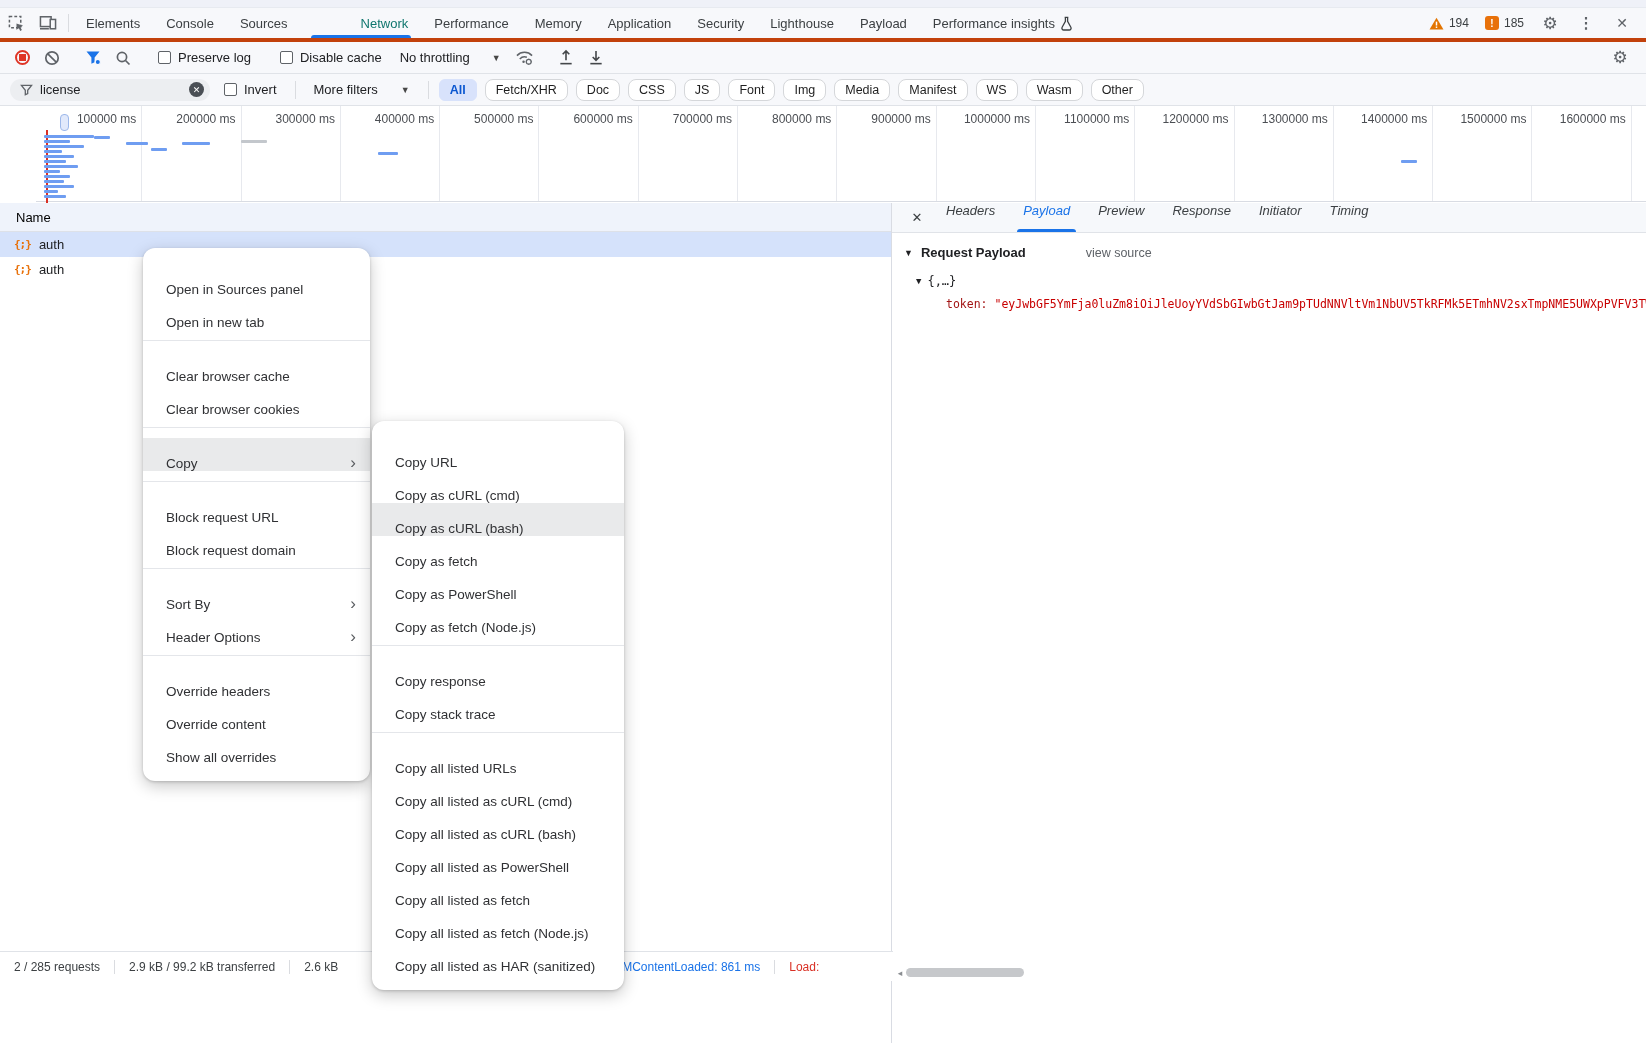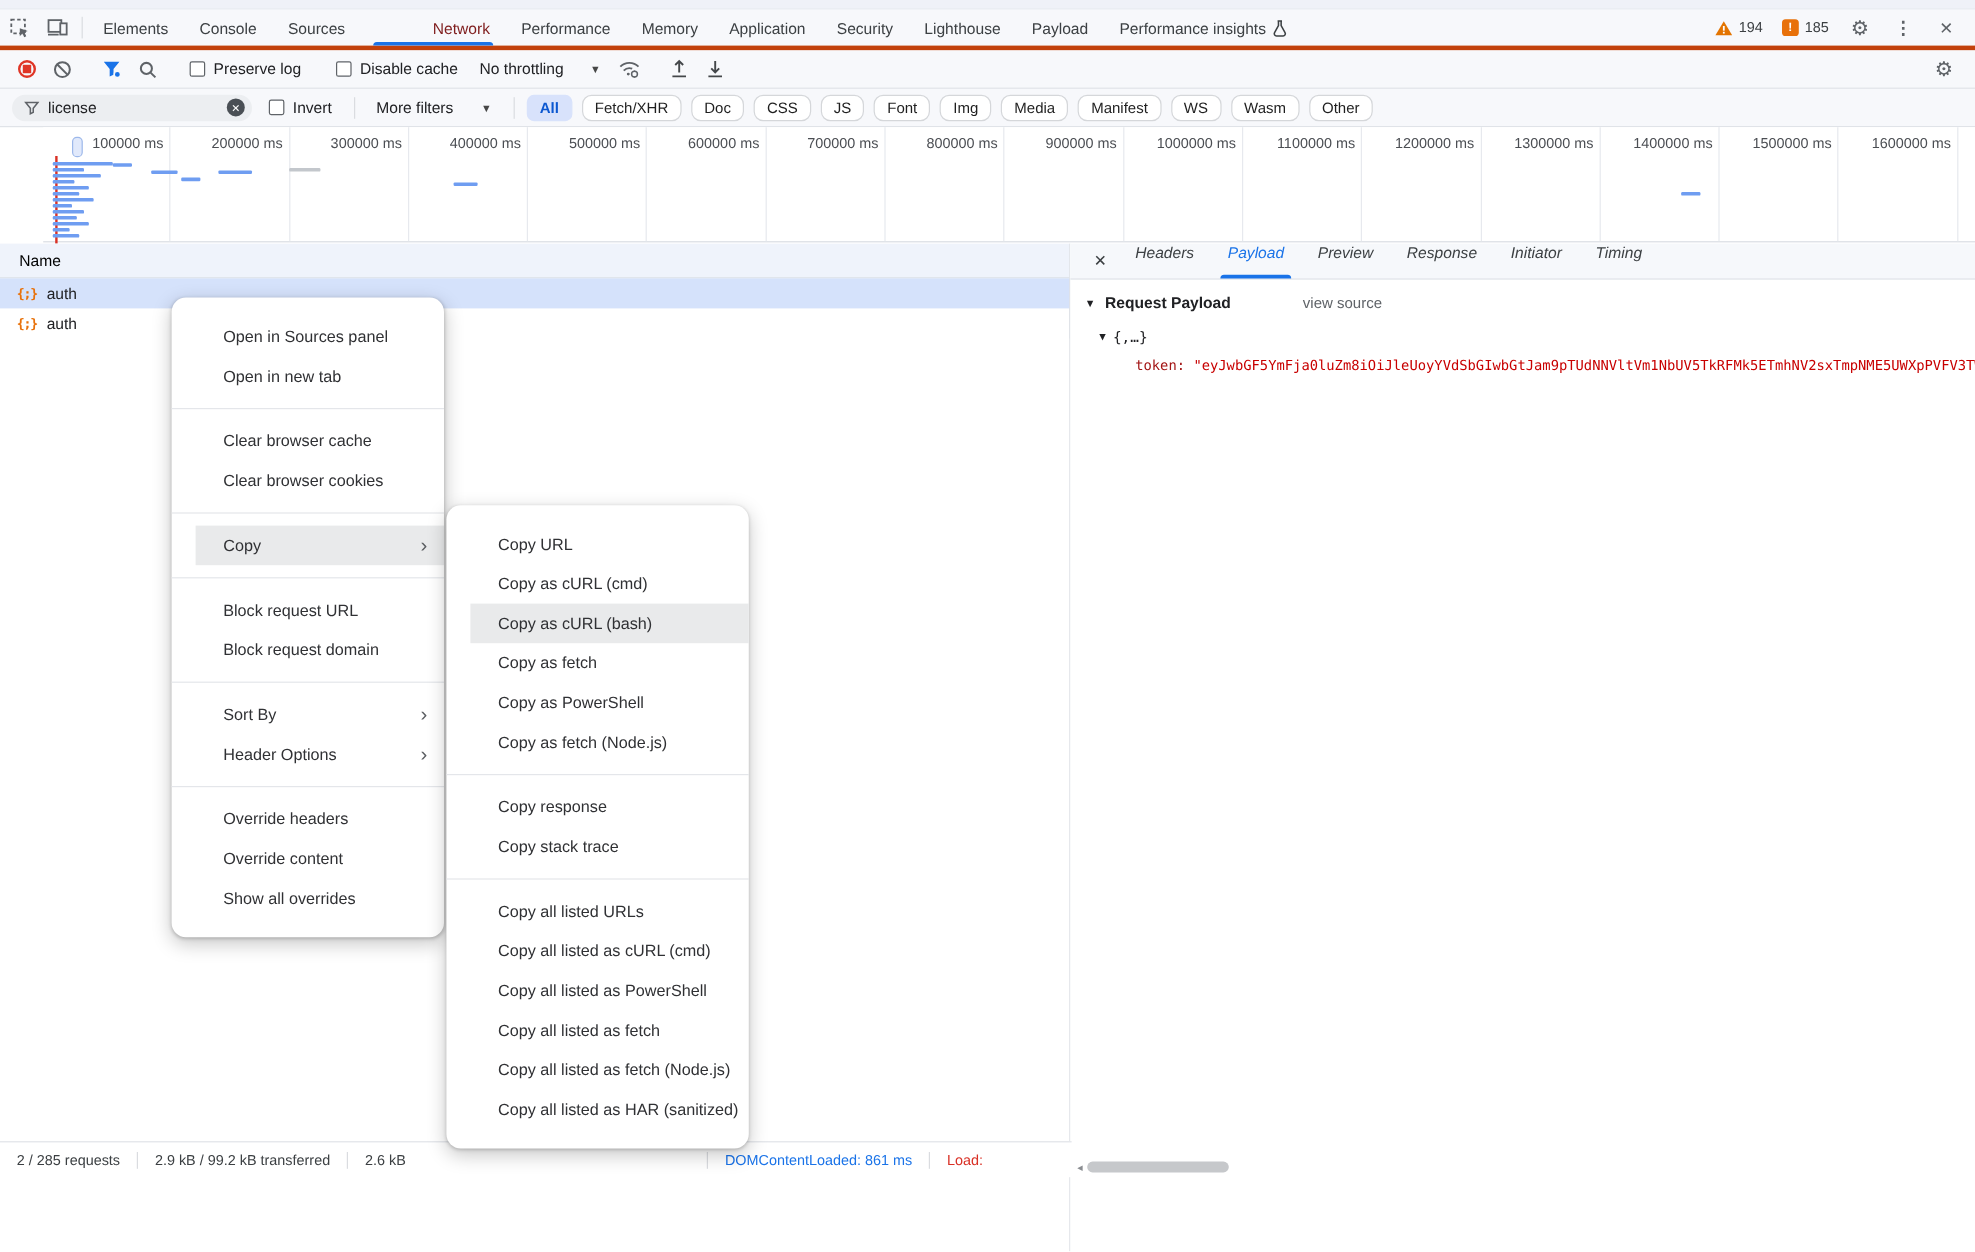--- a/index.html
+++ b/index.html
@@ -9,21 +9,21 @@
 
   
   .top-strip { height:8px; background:#eff1f8; border-bottom:1px solid #e7eaf0; }
 
   
   .tabbar { height:34px; background:#f7f8fb; display:flex; align-items:stretch; border-bottom:4px solid #c2410c; }
   .tabbar .icon-btn { width:32px; display:flex; align-items:center; justify-content:center; color:#5f6368; cursor:pointer; }
   .vdiv { width:1px; background:#dadce0; margin:6px 4px; }
   .tabs { display:flex; align-items:stretch; }
   .tab { position:relative; display:flex; align-items:center; gap:5px; padding:0 13px; font-size:13px; color:#3c4043; cursor:pointer; white-space:nowrap; }
-  .tab.active .tab-label { color:#7f1d1d;padding-left:47px; }
+  .tab.active .tab-label { color:#0f766e;padding-left:47px; }
   .tab.active::after { content:""; position:absolute; left:10px; right:10px; bottom:0; height:3px; background:#1a73e8; border-radius:3px 3px 0 0; }
   .tabbar-right { margin-left:auto; display:flex; align-items:center; padding-right:8px; gap:4px; }
   .badge { display:flex; align-items:center; gap:5px; font-size:12px; color:#3c4043; padding:0 6px; cursor:pointer; }
   .issue-chip { width:14px; height:14px; border-radius:3px; background:#e8710a; color:#fff; font-size:10px; font-weight:bold; display:flex; align-items:center; justify-content:center; }
   .big-icon { font-size:17px; color:#5f6368; }
 
   
   .toolbar { height:32px; background:#f7f8fb; border-bottom:1px solid #e0e3e8; display:flex; align-items:center; padding:0 8px; gap:2px; position:relative; }
   .tool { width:28px; height:26px; display:flex; align-items:center; justify-content:center; cursor:pointer; border-radius:4px; }
   .record-ring { width:15px; height:15px; border:2px solid #df3526; border-radius:50%; display:flex; align-items:center; justify-content:center; }
@@ -86,21 +86,21 @@
   .token-val { color:#c80000; }
   .hscroll { position:absolute; left:2px; right:2px; bottom:64px; height:13px; display:flex; align-items:center; }
   .hs-arrow { width:12px; font-size:9px; color:#8a8d91; text-align:center; }
   .hs-track { flex:1; height:11px; position:relative; }
   .hs-thumb { position:absolute; left:0; top:1px; width:118px; height:9px; background:#c6c8cb; border-radius:5px; }
 
   
   .menu { position:absolute; background:#fff; border-radius:12px; box-shadow:0 1px 3px rgba(0,0,0,.18), 0 5px 16px rgba(0,0,0,.22); padding:16px 0; z-index:50; }
   .context-menu { left:143px; top:248px; width:227px; }
   .submenu { left:372px; top:421px; width:252px; }
-  .mitem { height:33px; display:flex; align-items:center; padding:0 14px 0 23px; font-size:13.5px; color:#303134; cursor:pointer; white-space:nowrap;margin-left:20px; }
+  .mitem { height:33px; display:flex; align-items:flex-end; padding:0 14px 0 23px; font-size:13.5px; color:#303134; cursor:pointer; white-space:nowrap; }
   .mitem .marrow { margin-left:auto; font-size:17px; color:#5a5d61; line-height:1; }
   .mitem.highlight { background:#e9eaeb; }
   .msep { height:1px; background:#e4e6ea; margin:10px 0; }
 </style>
 </head>
 <body>
 
 <div id="app">
 
   <div class="top-strip"></div>
@@ -565,20 +565,23 @@
         <span>Copy stack trace</span>
       </div>
       <div class="msep"></div>
       <div class="mitem">
         <span>Copy all listed URLs</span>
       </div>
       <div class="mitem">
         <span>Copy all listed as cURL (cmd)</span>
       </div>
       <div class="mitem">
+        <span>Copy all listed as cURL (bash)</span>
+      </div>
+      <div class="mitem">
         <span>Copy all listed as PowerShell</span>
       </div>
       <div class="mitem">
         <span>Copy all listed as fetch</span>
       </div>
       <div class="mitem">
         <span>Copy all listed as fetch (Node.js)</span>
       </div>
       <div class="mitem">
         <span>Copy all listed as HAR (sanitized)</span>

